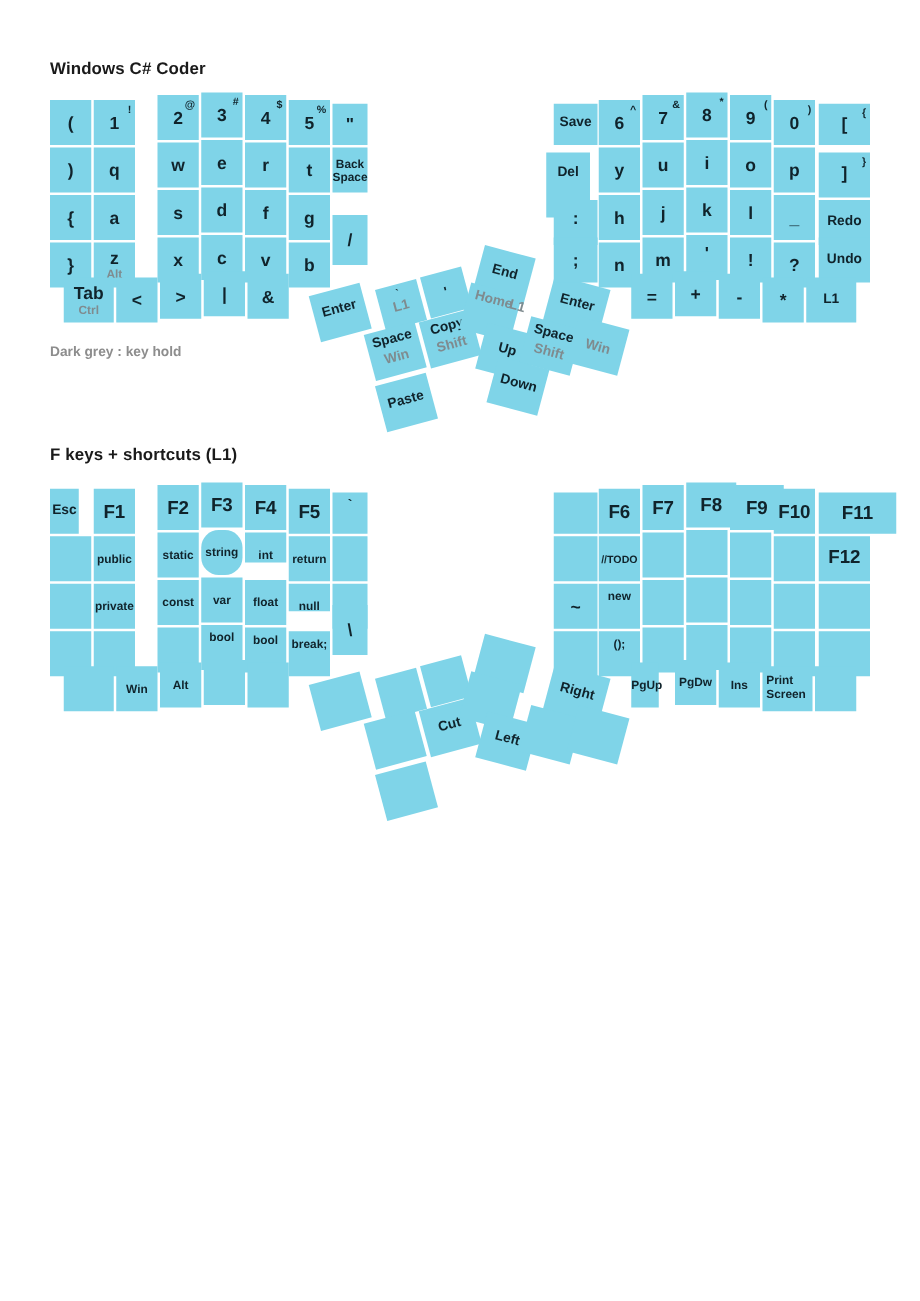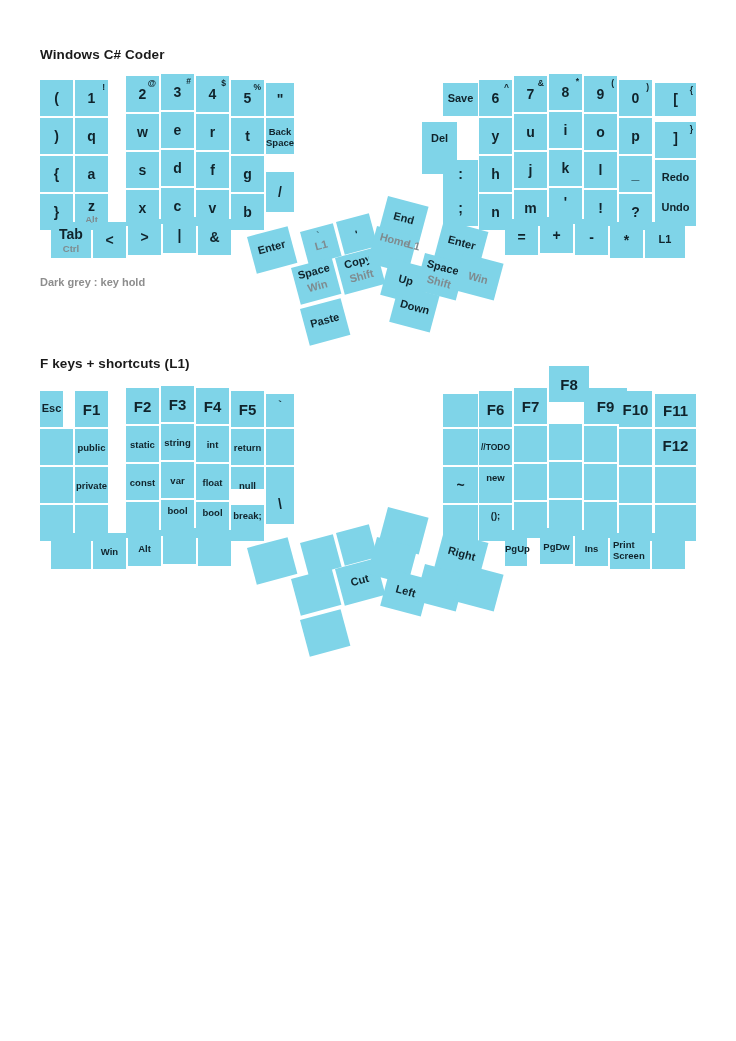--- a/index.html
+++ b/index.html
@@ -202,21 +202,21 @@
   </div>
   <div class="key" style="left:619px;top:80px;width:33px;height:36px;">
     <span class="lbl tiny" style="right:3px;top:2px;">)</span>
     <span class="lbl main c" style="top:10px;">0</span>
   </div>
   <div class="key" style="left:655px;top:83px;width:41px;height:33px;">
     <span class="lbl tiny" style="right:3px;top:2px;">{</span>
     <span class="lbl main c" style="top:8px;">[</span>
   </div>
 
-  <div class="key" style="left:422px;top:122px;width:35px;height:52px;">
+  <div class="key" style="left:437px;top:122px;width:35px;height:52px;">
     <span class="lbl med c" style="top:10px;">Del</span>
   </div>
   <div class="key" style="left:479px;top:118px;width:33px;height:36px;">
     <span class="lbl main c" style="top:10px;">y</span>
   </div>
   <div class="key" style="left:514px;top:114px;width:33px;height:36px;">
     <span class="lbl main c" style="top:10px;">u</span>
   </div>
   <div class="key" style="left:549px;top:112px;width:33px;height:36px;">
     <span class="lbl main c" style="top:10px;">i</span>
@@ -320,24 +320,24 @@
 
   <div class="key" style="left:40px;top:429px;width:33px;height:36px;">
     <span class="lbl small c" style="top:13px;"></span>
   </div>
   <div class="key" style="left:75px;top:429px;width:33px;height:36px;">
     <span class="lbl small c" style="top:13px;">public</span>
   </div>
   <div class="key" style="left:126px;top:426px;width:33px;height:36px;">
     <span class="lbl small c" style="top:13px;">static</span>
   </div>
-  <div class="key" style="left:161px;top:424px;width:33px;height:36px;">
+  <div class="key" style="left:161px;top:424px;width:33px;height:36px;border-radius:14px;">
     <span class="lbl small c" style="top:13px;">string</span>
   </div>
-  <div class="key" style="left:196px;top:426px;width:33px;height:36px;">
+  <div class="key" style="left:196px;top:426px;width:33px;height:24px;">
     <span class="lbl small c" style="top:13px;">int</span>
   </div>
   <div class="key" style="left:231px;top:429px;width:33px;height:36px;">
     <span class="lbl small c" style="top:13px;">return</span>
   </div>
   <div class="key" style="left:266px;top:429px;width:28px;height:36px;">
     <span class="lbl small c" style="top:13px;"></span>
   </div>
 
   <div class="key" style="left:40px;top:467px;width:33px;height:36px;">
@@ -440,30 +440,30 @@
 
   <div class="key" style="left:443px;top:394px;width:35px;height:33px;">
     <span class="lbl med c" style="top:9px;"></span>
   </div>
   <div class="key" style="left:479px;top:391px;width:33px;height:36px;">
     <span class="lbl fk c" style="top:10px;">F6</span>
   </div>
   <div class="key" style="left:514px;top:388px;width:33px;height:36px;">
     <span class="lbl fk c" style="top:10px;">F7</span>
   </div>
-  <div class="key" style="left:549px;top:366px;width:18px;height:36px;padding-left:40px;">
+  <div class="key" style="left:549px;top:386px;width:18px;height:36px;padding-left:40px;">
     <span class="lbl fk c" style="top:10px;">F8</span>
   </div>
   <div class="key" style="left:584px;top:388px;width:43px;height:36px;padding-left:13px;">
     <span class="lbl fk c" style="top:10px;">F9</span>
   </div>
   <div class="key" style="left:619px;top:391px;width:33px;height:36px;">
     <span class="lbl fk c" style="top:10px;">F10</span>
   </div>
-  <div class="key" style="left:655px;top:394px;width:41px;height:33px;">
+  <div class="key" style="left:655px;top:394px;width:62px;height:33px;">
     <span class="lbl fk c" style="top:8px;">F11</span>
   </div>
 
   <div class="key" style="left:443px;top:429px;width:35px;height:36px;">
     <span class="lbl small c" style="top:13px;"></span>
   </div>
   <div class="key" style="left:479px;top:429px;width:33px;height:36px;">
     <span class="lbl tiny c" style="top:13px;">//TODO</span>
   </div>
   <div class="key" style="left:514px;top:426px;width:33px;height:36px;">

